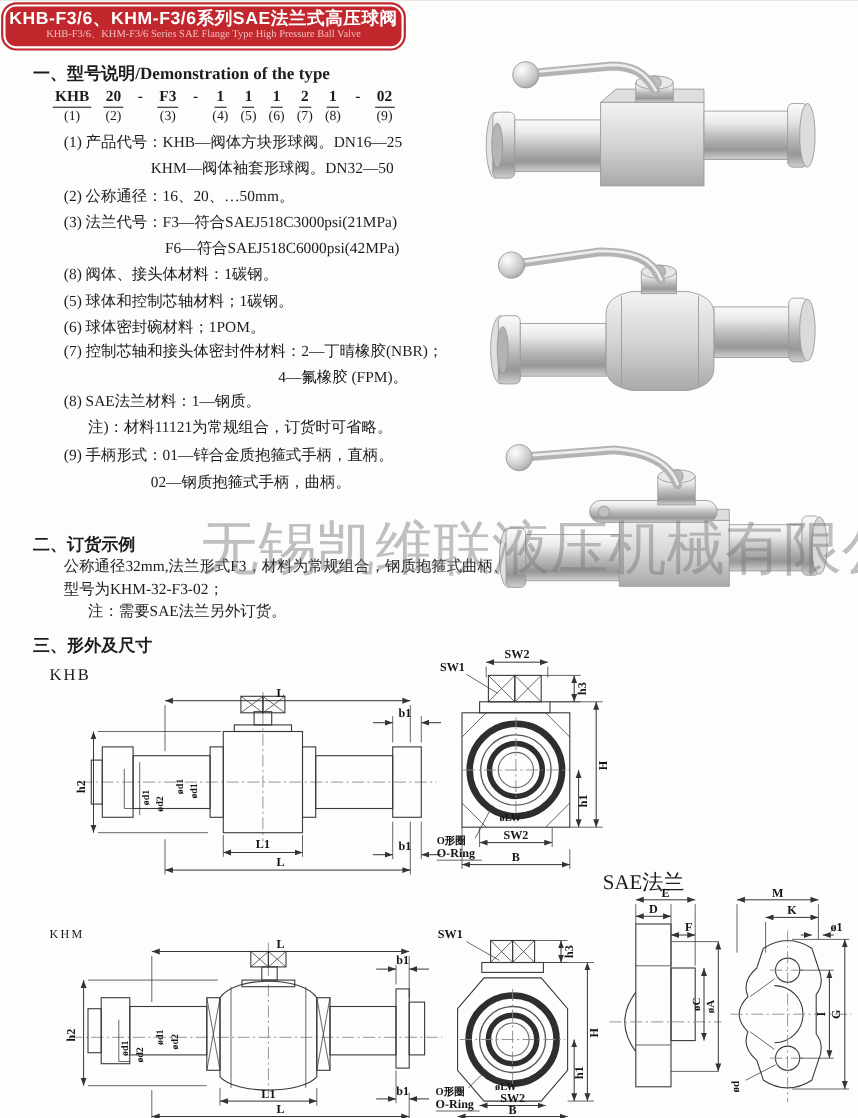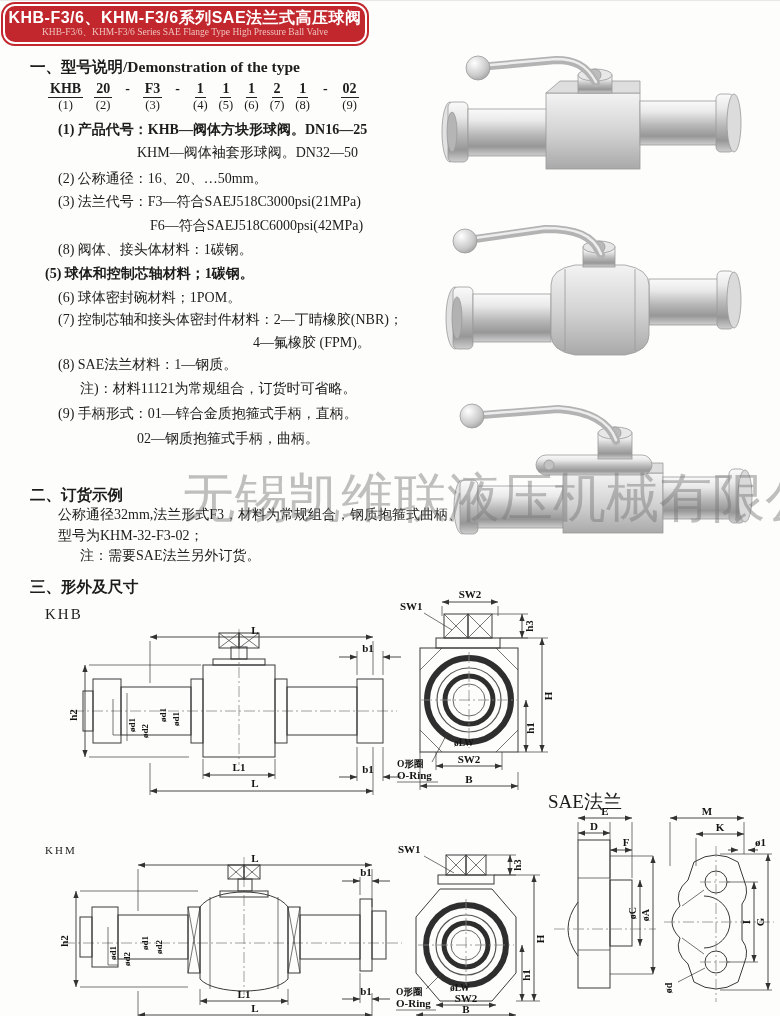--- a/index.html
+++ b/index.html
@@ -121,27 +121,27 @@
     <div class="seg dash">
         <span class="tv">-</span>
         <span class="bv"></span>
       </div>
     <div class="seg">
         <span class="tv">02</span>
         <span class="bv">(9)</span>
       </div>
   </div>
 
-  <div class="abs bodyline" style="left:58px;top:120px;font-weight:bold;">(1) 产品代号：KHB—阀体方块形球阀。DN16—25</div>
+  <div class="abs bodyline" style="left:58px;top:120px;">(1) 产品代号：KHB—阀体方块形球阀。DN16—25</div>
   <div class="abs bodyline" style="left:137px;top:143px;">KHM—阀体袖套形球阀。DN32—50</div>
   <div class="abs bodyline" style="left:58px;top:169px;">(2) 公称通径：16、20、…50mm。</div>
   <div class="abs bodyline" style="left:58px;top:192px;">(3) 法兰代号：F3—符合SAEJ518C3000psi(21MPa)</div>
   <div class="abs bodyline" style="left:150px;top:216px;">F6—符合SAEJ518C6000psi(42MPa)</div>
   <div class="abs bodyline" style="left:58px;top:240px;">(8) 阀体、接头体材料：1碳钢。</div>
-  <div class="abs bodyline" style="left:45px;top:264px;font-weight:bold;">(5) 球体和控制芯轴材料；1碳钢。</div>
+  <div class="abs bodyline" style="left:58px;top:264px;">(5) 球体和控制芯轴材料；1碳钢。</div>
   <div class="abs bodyline" style="left:58px;top:288px;">(6) 球体密封碗材料；1POM。</div>
   <div class="abs bodyline" style="left:58px;top:310px;">(7) 控制芯轴和接头体密封件材料：2—丁晴橡胶(NBR)；</div>
   <div class="abs bodyline" style="left:253px;top:333px;">4—氟橡胶 (FPM)。</div>
   <div class="abs bodyline" style="left:58px;top:355px;">(8) SAE法兰材料：1—钢质。</div>
   <div class="abs bodyline" style="left:80px;top:379px;">注)：材料11121为常规组合，订货时可省略。</div>
   <div class="abs bodyline" style="left:58px;top:404px;">(9) 手柄形式：01—锌合金质抱箍式手柄，直柄。</div>
   <div class="abs bodyline" style="left:137px;top:429px;">02—钢质抱箍式手柄，曲柄。</div>
 
   <div class="abs h1" style="left:30px;top:484px;">二、订货示例</div>
   <div class="abs bodyline" style="left:58px;top:505px;">公称通径32mm,法兰形式F3，材料为常规组合，钢质抱箍式曲柄、</div>

